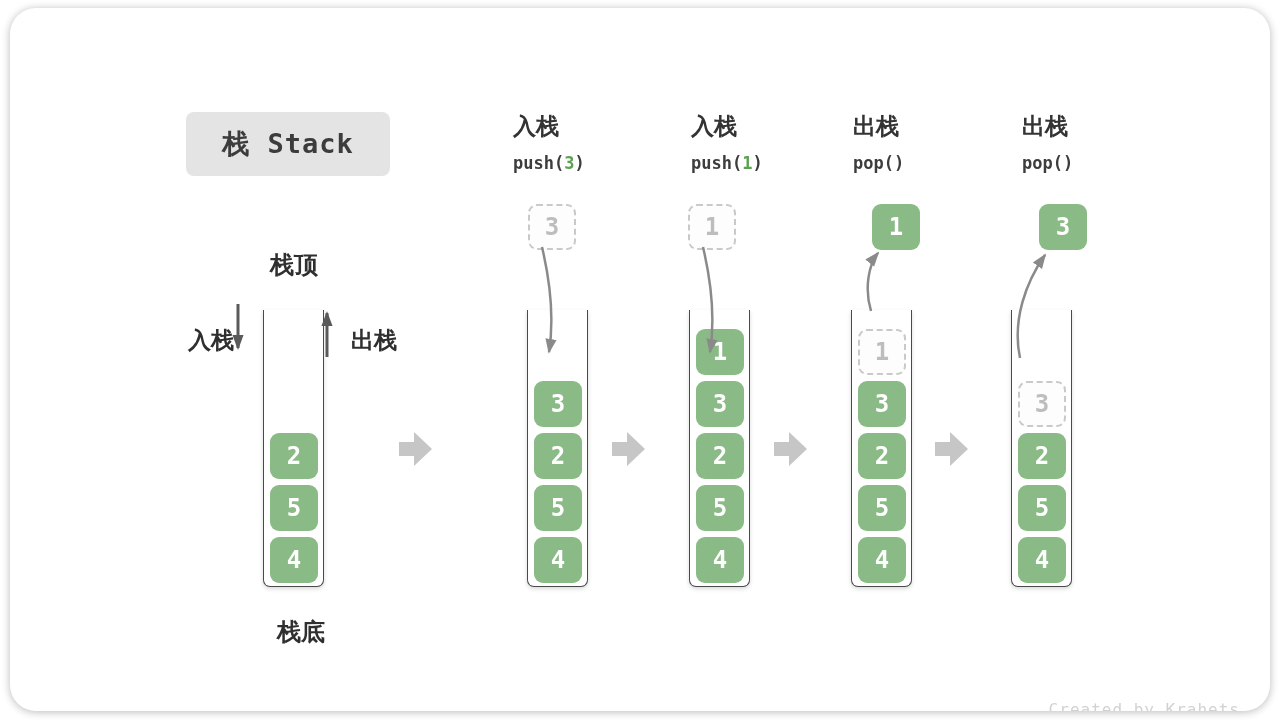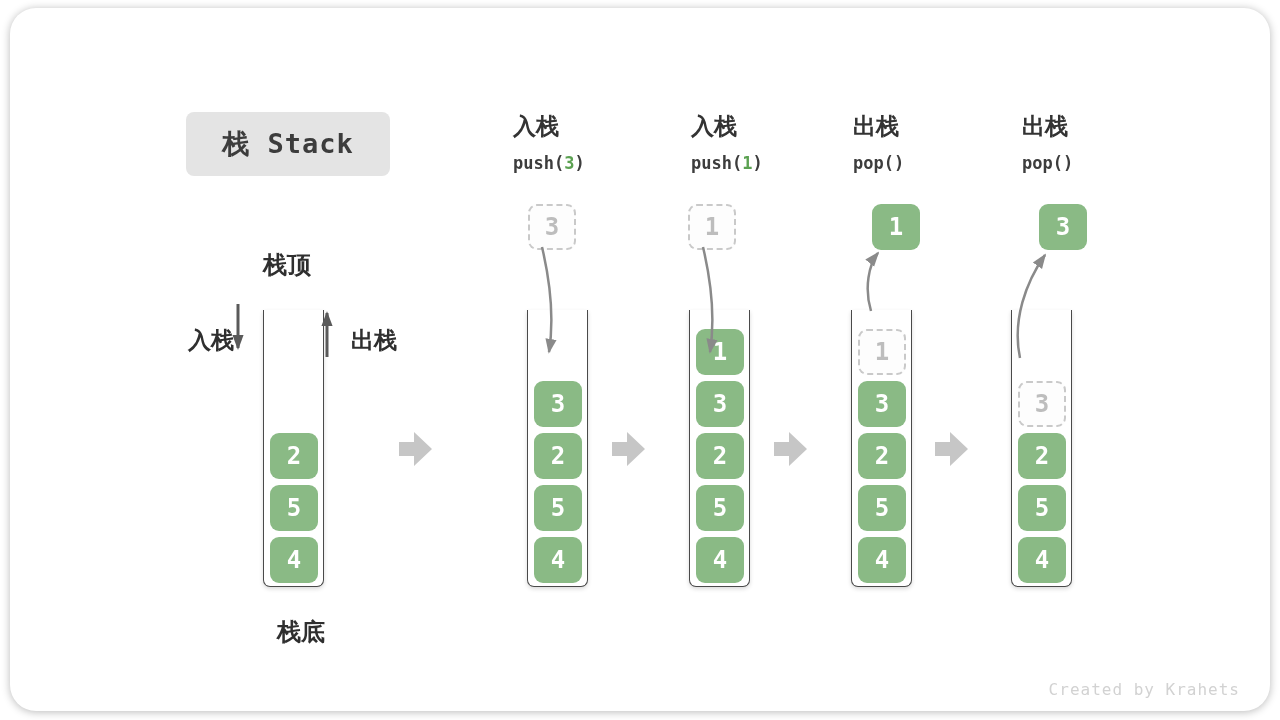--- a/index.html
+++ b/index.html
@@ -11,38 +11,38 @@
     border-radius:8px;color:#3c3c3c;font-family:"DejaVu Sans Mono",monospace;
     font-size:27px;font-weight:700;text-align:center;line-height:64px;letter-spacing:1px;}
 
   .op{position:absolute;top:107px;}
   .op-cjk{font-size:23px;font-weight:700;color:#333333;line-height:23px;margin-bottom:12px;}
   .op-code{font-family:"DejaVu Sans Mono",monospace;font-size:17px;font-weight:600;
     color:#3d3d3d;line-height:26px;}
   .op-code .green{color:#5ba151;}
 
   .side-label{position:absolute;font-size:23px;font-weight:700;color:#2f2f2f;line-height:1.2;}
-  .lbl-top{left:253px;top:243px;width:62px;font-size:24px;font-family:Liberation Serif, serif;}
+  .lbl-top{left:253px;top:243px;width:62px;text-align:center;font-size:24px;font-family:Liberation Serif, serif;}
   .lbl-bottom{left:253px;top:610px;width:62px;text-align:right;font-size:24px;}
   .lbl-push{left:178px;top:319px;}
   .lbl-pop{left:341px;top:319px;}
 
   .stack-container{position:absolute;top:302px;width:58.5px;height:276px;background:#ffffff;
     border:1.5px solid #4a4a4a;border-top:none;border-radius:0 0 7px 7px;
     box-shadow:0 2px 4px rgba(0,0,0,0.15);}
 
   .cell{position:absolute;width:48px;height:46px;border-radius:9px;
     font-family:"DejaVu Sans Mono",monospace;font-size:24px;font-weight:700;
     display:flex;align-items:center;justify-content:center;z-index:3;}
   .cell.solid{background:#8aba85;color:#ffffff;}
   .cell.dashed{background:#fdfdfd;border:2px dashed #c9c9c9;color:#bdbdbd;width:44px;height:42px;}
 
   .overlay{position:absolute;left:0;top:0;width:1260px;height:703px;z-index:4;pointer-events:none;}
 
-  .watermark{position:absolute;right:30px;top:672px;font-family:"DejaVu Sans Mono",monospace;
+  .watermark{position:absolute;right:30px;top:692px;font-family:"DejaVu Sans Mono",monospace;
     font-size:16px;color:#d2d2d2;letter-spacing:1px;}
 </style>
 </head>
 <body>
 
 <div class="canvas">
 
   <div class="badge">栈 Stack</div>
 
   <div class="op" style="left:503px">

